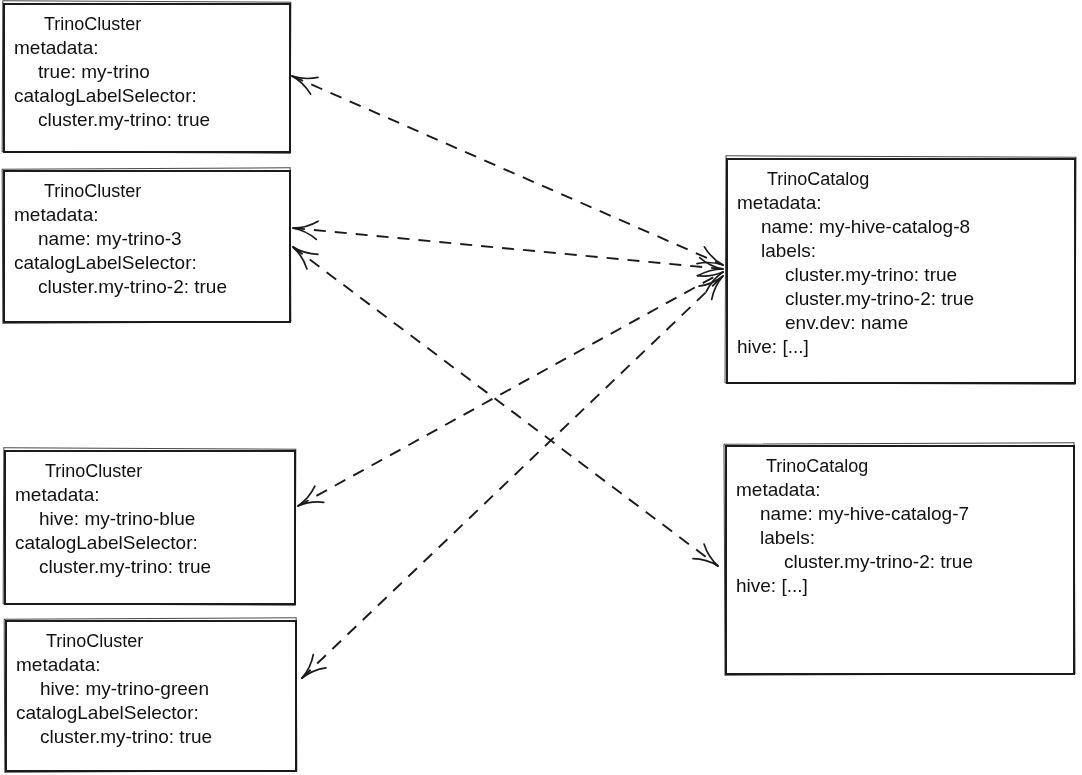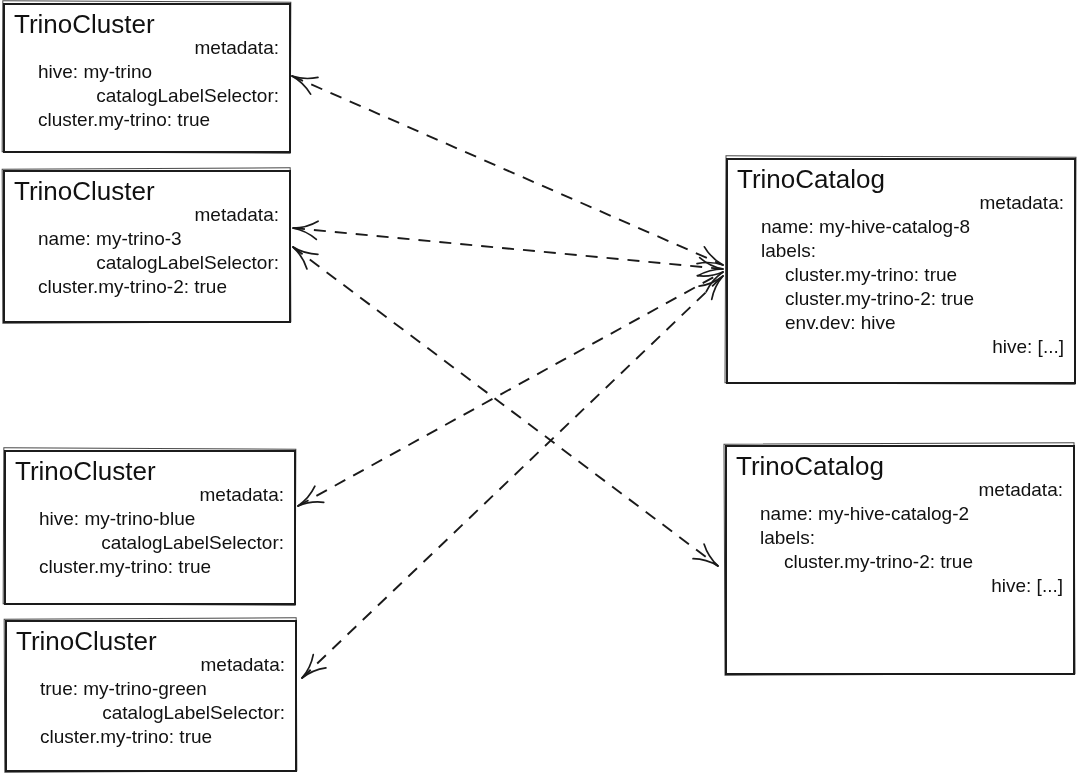--- a/index.html
+++ b/index.html
@@ -49,23 +49,23 @@
   
   .node::before {
     content: "";
     position: absolute;
     inset: -4px -2px -2px -3px;
     border: 1.2px solid rgba(25,25,25,0.8);
     transform: rotate(0.25deg);
     pointer-events: none;
   }
   .node:nth-of-type(even)::before { transform: rotate(-0.25deg); }
-  .node-title { font-size: 26px; }
+  .node-title { font-size: 18px; margin-left: 30px; }
   .line { }
-  .ind-0 { padding-left: 0; text-align: right; }
+  .ind-0 { padding-left: 0; }
   .ind-1 { padding-left: 24px; }
   .ind-2 { padding-left: 48px; }
 
   #n0 { left: 3px;   top: 3px;   width: 288px; height: 150px; }
   #n1 { left: 3px;   top: 170px; width: 288px; height: 153px; }
   #n2 { left: 4px;   top: 450px; width: 292px; height: 155px; }
   #n3 { left: 5px;   top: 620px; width: 292px; height: 152px; }
   #n4 { left: 726px; top: 158px; width: 350px; height: 226px; }
   #n5 { left: 725px; top: 445px; width: 350px; height: 230px; }
 </style>
@@ -108,21 +108,21 @@
         <path d="M 718 566 Q 708.0660800579891 556.9133485493435 704.037077746814 544.0674487997524" class="arrowhead" stroke="#1a1a1a"></path>
         <path d="M 718 566 Q 706.5005835871741 558.9990413396143 693.040606975833 558.717919262658" class="arrowhead" stroke="#1a1a1a"></path>
         <path d="M 293 247 Q 302.93391994201096 256.08665145065646 306.962922253186 268.93255120024764" class="arrowhead" stroke="#1a1a1a"></path>
         <path d="M 293 247 Q 304.4994164128259 254.00095866038578 317.95939302416696 254.28208073734197" class="arrowhead" stroke="#1a1a1a"></path>
       </g>
     </svg>
 
   <div class="node" id="n0">
     <div class="node-title">TrinoCluster</div>
     <div class="line ind-0">metadata:</div>
-    <div class="line ind-1">hive: my-trino</div>
+    <div class="line ind-1">true: my-trino</div>
     <div class="line ind-0">catalogLabelSelector:</div>
     <div class="line ind-1">cluster.my-trino: true</div>
   </div>
 
   <div class="node" id="n1">
     <div class="node-title">TrinoCluster</div>
     <div class="line ind-0">metadata:</div>
     <div class="line ind-1">name: my-trino-3</div>
     <div class="line ind-0">catalogLabelSelector:</div>
     <div class="line ind-1">cluster.my-trino-2: true</div>
@@ -132,38 +132,38 @@
     <div class="node-title">TrinoCluster</div>
     <div class="line ind-0">metadata:</div>
     <div class="line ind-1">hive: my-trino-blue</div>
     <div class="line ind-0">catalogLabelSelector:</div>
     <div class="line ind-1">cluster.my-trino: true</div>
   </div>
 
   <div class="node" id="n3">
     <div class="node-title">TrinoCluster</div>
     <div class="line ind-0">metadata:</div>
-    <div class="line ind-1">true: my-trino-green</div>
+    <div class="line ind-1">hive: my-trino-green</div>
     <div class="line ind-0">catalogLabelSelector:</div>
     <div class="line ind-1">cluster.my-trino: true</div>
   </div>
 
   <div class="node" id="n4">
     <div class="node-title">TrinoCatalog</div>
     <div class="line ind-0">metadata:</div>
     <div class="line ind-1">name: my-hive-catalog-8</div>
     <div class="line ind-1">labels:</div>
     <div class="line ind-2">cluster.my-trino: true</div>
     <div class="line ind-2">cluster.my-trino-2: true</div>
-    <div class="line ind-2">env.dev: hive</div>
+    <div class="line ind-2">env.dev: name</div>
     <div class="line ind-0">hive: [...]</div>
   </div>
 
   <div class="node" id="n5">
     <div class="node-title">TrinoCatalog</div>
     <div class="line ind-0">metadata:</div>
-    <div class="line ind-1">name: my-hive-catalog-2</div>
+    <div class="line ind-1">name: my-hive-catalog-7</div>
     <div class="line ind-1">labels:</div>
     <div class="line ind-2">cluster.my-trino-2: true</div>
     <div class="line ind-0">hive: [...]</div>
   </div>
 
 </div>
 
 </body></html>

